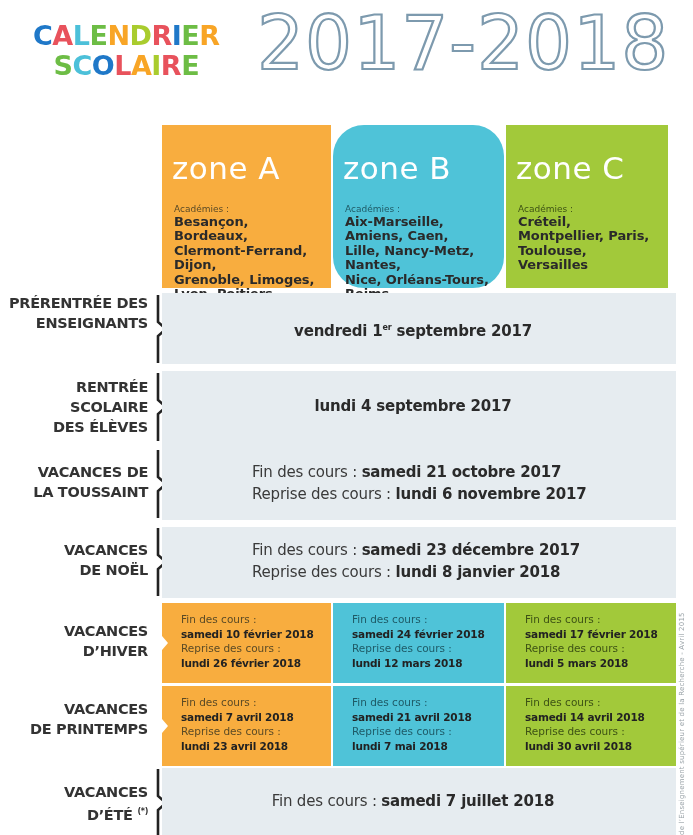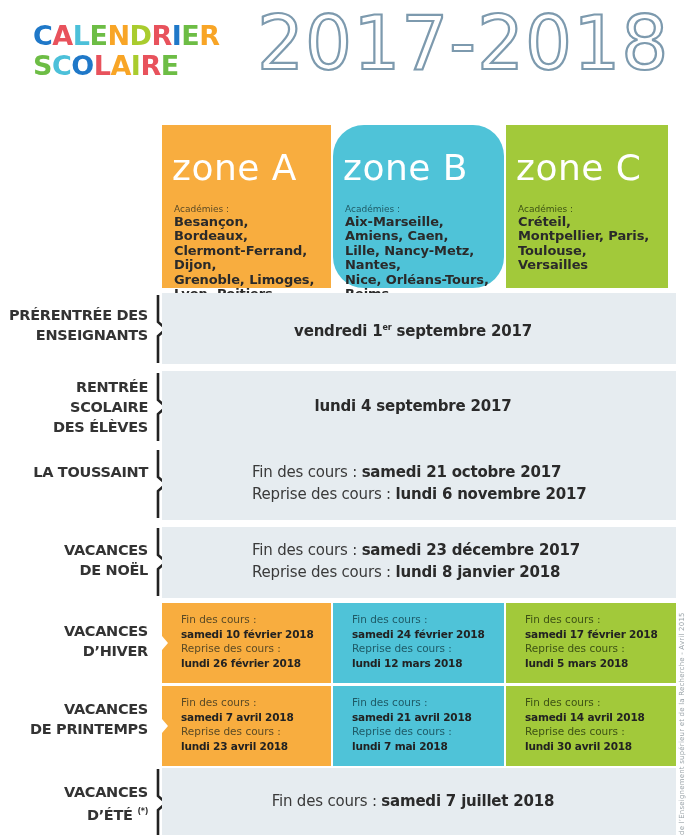--- a/index.html
+++ b/index.html
@@ -2,34 +2,34 @@
 <html><head>
 <meta charset="utf-8">
 <style>
   * { margin: 0; padding: 0; box-sizing: border-box; }
   html, body { width: 693px; height: 835px; background: #ffffff; overflow: hidden; }
   body { position: relative; font-family: "DejaVu Sans", sans-serif; color: #222; }
 
   
   .title-block { position: absolute; left: 33px; top: 22px; line-height: 1; }
   .title-line { font-family: "DejaVu Sans", sans-serif; font-weight: bold; font-size: 27px;
-                letter-spacing: -0.5px; line-height: 27px; height: 30px; white-space: nowrap; }
+                letter-spacing: -0.5px; line-height: 27px; height: 30px; white-space: nowrap; text-align: center; }
   .title-line span { display: inline-block; }
   .year { position: absolute; left: 257px; top: 6px; font-family: "DejaVu Sans", sans-serif;
           font-weight: 200; font-size: 74px; letter-spacing: 1px; color: #7d9aae;
           -webkit-text-stroke: 0px; line-height: 1; }
   .year-inner { font-weight: normal; color: transparent; -webkit-text-stroke: 2.2px #7d9aae; }
 
   
   .zone { position: absolute; top: 125px; height: 163px; padding: 0 12px; }
   .zone-a { left: 162px; width: 169px; background: #f8ad3f; }
   .zone-b { left: 333px; width: 171px; background: #4fc3d8; border-radius: 31px; }
   .zone-c { left: 506px; width: 162px; background: #a2c93a; }
   .zone-name { color: #fff; font-family: "DejaVu Sans", sans-serif; font-weight: normal;
-               font-size: 36px; letter-spacing: 0.5px; margin-top: 22px; margin-left: -2px;
+               font-size: 31px; letter-spacing: 0.5px; margin-top: 22px; margin-left: -2px;
                line-height: 42px; white-space: nowrap; }
   .zone-sub { font-size: 9px; color: #5a4a26; margin-top: 14px; line-height: 12px; }
   .zone-b .zone-sub { color: #1f5a66; }
   .zone-c .zone-sub { color: #3d5215; }
   .zone-list { font-size: 13px; font-weight: bold; color: #2a2a2a; line-height: 14.4px;
                letter-spacing: -0.1px; }
 
   
   .row-label { position: absolute; left: 0; width: 148px; text-align: right;
                font-weight: bold; font-size: 14.5px; line-height: 20px; color: #333;
@@ -90,21 +90,21 @@
 </div>
 <div class="zone zone-c">
   <div class="zone-name">zone C</div>
   <div class="zone-sub">Académies :</div>
   <div class="zone-list">
     <div>Créteil, Montpellier, Paris,</div>
     <div>Toulouse, Versailles</div>
   </div>
 </div>
 
-<div class="row-label" style="top:305px;">
+<div class="row-label" style="top:293px;">
   <div>PRÉRENTRÉE DES</div>
   <div>ENSEIGNANTS</div>
 </div>
 <div class="brace" style="top:294px;">
   <svg width="16" height="70" viewBox="0 0 16 70">
       <path d="M3 1 V28 L11 35 L3 42 V69" fill="none" stroke="#222" stroke-width="2.6"></path>
     </svg>
 </div>
 <div class="row-box" style="top:293px; height:71px;">
   <div class="row-center" style="top:24px;">
@@ -122,20 +122,21 @@
       <path d="M3 1 V28 L11 35 L3 42 V69" fill="none" stroke="#222" stroke-width="2.6"></path>
     </svg>
 </div>
 <div class="row-box" style="top:371px; height:91px;">
   <div class="row-center" style="top:24px;">
     <b>lundi 4 septembre 2017</b>
   </div>
 </div>
 
 <div class="row-label" style="top:462px;">
+  <div>VACANCES DE</div>
   <div>LA TOUSSAINT</div>
 </div>
 <div class="brace" style="top:449px;">
   <svg width="16" height="70" viewBox="0 0 16 70">
       <path d="M3 1 V28 L11 35 L3 42 V69" fill="none" stroke="#222" stroke-width="2.6"></path>
     </svg>
 </div>
 <div class="row-box" style="top:449px; height:71px;">
   <div class="row-center" style="top:12px; left:90px; text-align:left;">
     <div><span class="light">Fin des cours : </span><b>samedi 21 octobre 2017</b></div>

